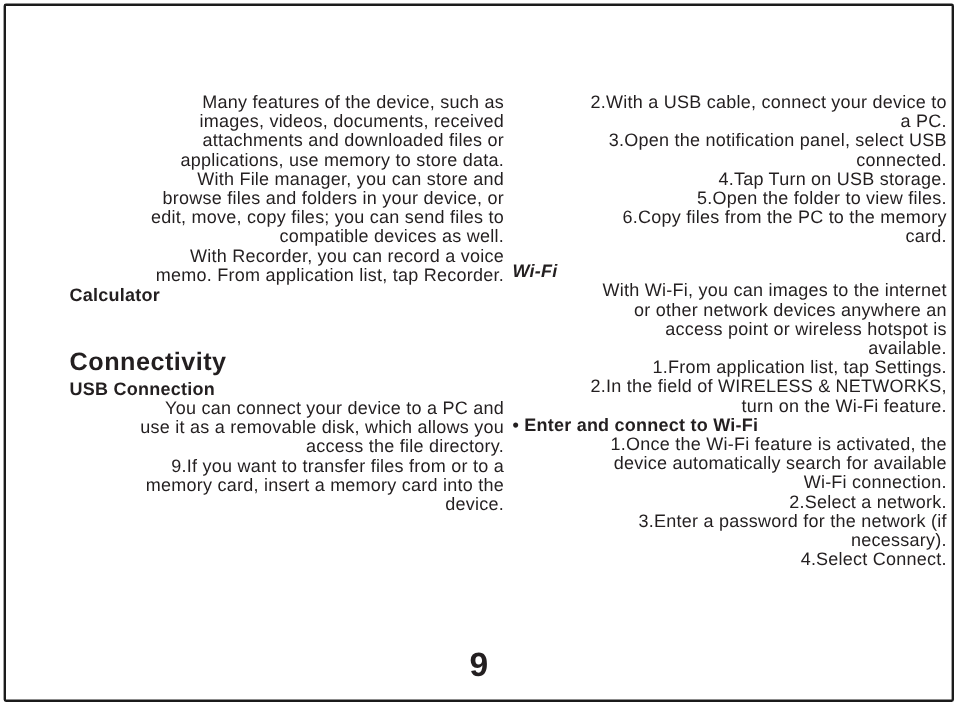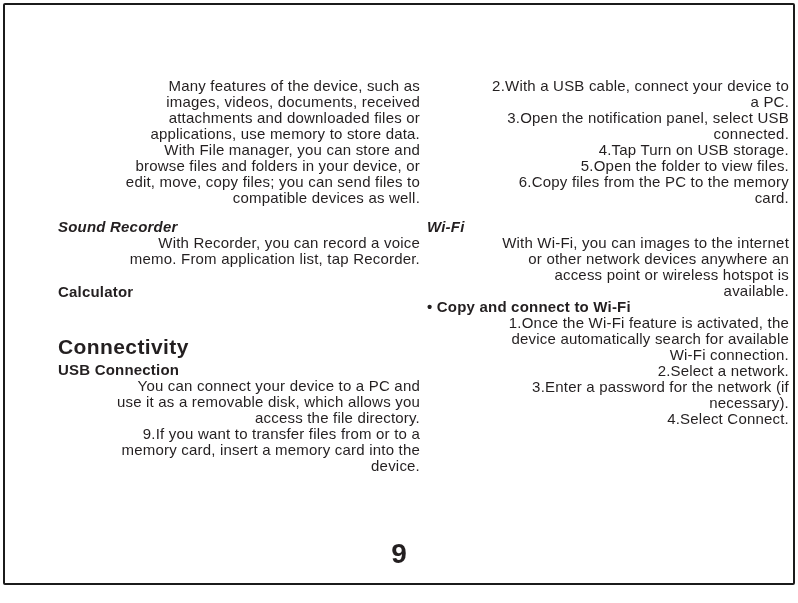--- a/index.html
+++ b/index.html
@@ -36,21 +36,21 @@
   .col-left  { left: 58px;  }
   .col-right { left: 427px; }
   .h {
     font-weight: bold;
   }
   .p {
     white-space: pre-line;
     text-align: right;
   }
   .gap-sm { margin-top: 13px; font-style: italic; }
-  .gap-md { margin-top: 17px; }
+  .gap-md { margin-top: 1px; }
   .chapter {
     font-weight: bold;
     font-size: 21px;
     line-height: 30px;
     margin-top: 32px;
     letter-spacing: 0.4px;
   }
   .page-number {
     position: absolute;
     left: 0;
@@ -72,21 +72,20 @@
   <div class="col col-left">
     <div class="p">Many features of the device, such as
 images, videos, documents, received
 attachments and downloaded files or
 applications, use memory to store data.
 With File manager, you can store and
 browse files and folders in your device, or
 edit, move, copy files; you can send files to
 compatible devices as well.</div>
 
-    <div class="h gap-sm">Sound Recorder</div>
     <div class="p">With Recorder, you can record a voice
 memo. From application list, tap Recorder.</div>
 
     <div class="h gap-md">Calculator</div>
 
     <div class="chapter">Connectivity</div>
 
     <div class="h">USB Connection</div>
     <div class="p">You can connect your device to a PC and
 use it as a removable disk, which allows you
@@ -105,22 +104,25 @@
 5.Open the folder to view files.
 6.Copy files from the PC to the memory
 card.</div>
 
     <div class="h gap-sm">Wi-Fi</div>
     <div class="p">With Wi-Fi, you can images to the internet
 or other network devices anywhere an
 access point or wireless hotspot is
 available.</div>
 
+    <div class="p">1.From application list, tap Settings.
+2.In the field of WIRELESS &amp; NETWORKS,
+turn on the Wi-Fi feature.</div>
 
-    <div class="h">• Copy and connect to Wi-Fi</div>
+    <div class="h">• Enter and connect to Wi-Fi</div>
     <div class="p">1.Once the Wi-Fi feature is activated, the
 device automatically search for available
 Wi-Fi connection.
 2.Select a network.
 3.Enter a password for the network (if
 necessary).
 4.Select Connect.</div>
   </div>
 
   <div class="page-number">9</div>

